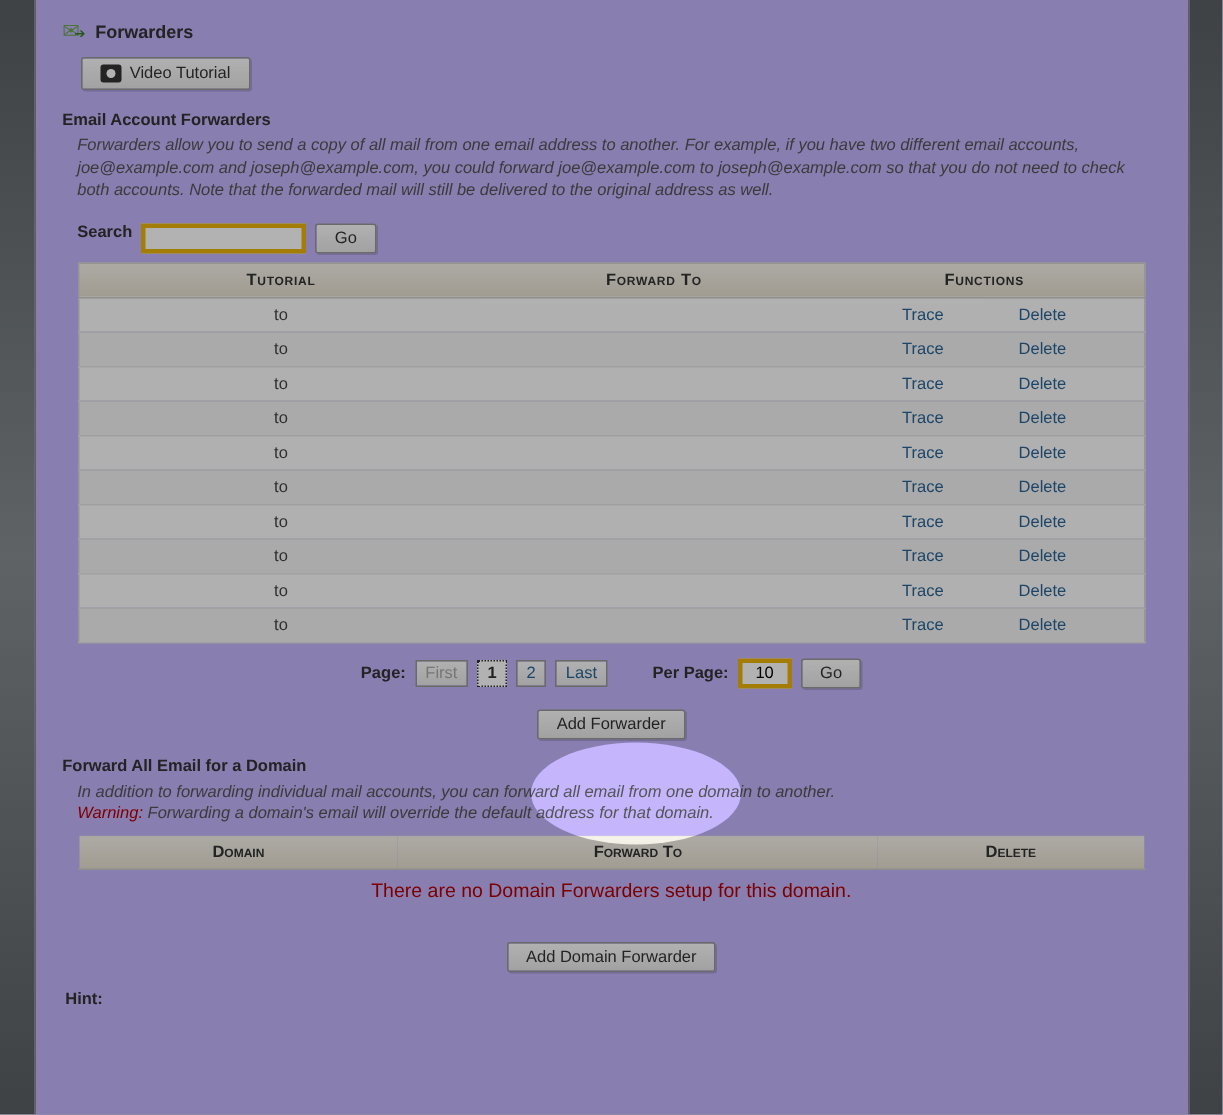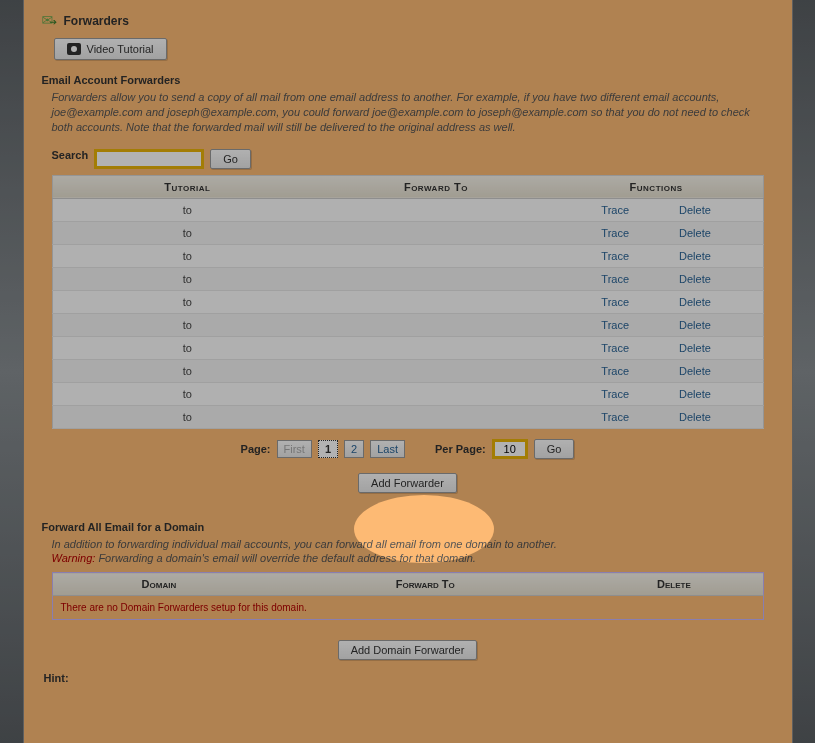--- a/index.html
+++ b/index.html
@@ -6,21 +6,21 @@
   body {
     margin: 0;
     font-family: Verdana, Arial, sans-serif;
     font-size: 11px;
     background: linear-gradient(to bottom, #5a5f63 0%, #888e92 50%, #5a5f63 100%);
     color: #333;
   }
   .panel {
     width: 770px;
     margin: 0 auto;
-    background: #fdba74;
+    background: #c4b5fd;
     border-left: 1px solid #888;
     border-right: 1px solid #888;
     padding: 14px 18px 10px 18px;
     min-height: 743px;
     position: relative;
   }
   .page-title {
     display: flex;
     align-items: center;
     gap: 6px;
@@ -155,40 +155,40 @@
     background: linear-gradient(to bottom,#fdfdfd,#e8e8e8);
     cursor: pointer;
     color: #2a6496;
   }
   .paginator .pg.disabled { color: #aaa; cursor: default; }
   .paginator .pg.current { border: 1px dotted #333; color: #333; font-weight: bold; background: #fff; }
   .perpage-input { width: 36px; text-align: center; }
 
   .add-fwd-row {
     text-align: center;
-    margin: 14px 0 28px 0;
+    margin: 14px 0 12px 0;
   }
 
   .warning { color: #b30000; font-style: italic; }
 
   table.domain { width: calc(100% - 20px); margin: 6px 10px 0 10px; border-collapse: collapse; border:1px solid #c4b5fd;padding-left:48px;}
   table.domain th {
     background: linear-gradient(to bottom, #f7f4ec, #e6e0d0);
     font-variant: small-caps;
     font-size: 11px;
     padding: 5px 8px;
     border-bottom: 1px solid #ccc;
     color: #333;
     text-align: center;
   }
   table.domain td {
     padding: 6px 8px;
     color: #b30000;
-    font-size: 10px;
-    text-align: left;
+    font-size: 13px;
+    text-align: center;
   }
 
   .add-domain-row { text-align: center; margin: 20px 0 10px 0; }
   .hint { font-weight: bold; margin-left: 2px; margin-top: 12px; }
 
   
   .spotlight {
     position: absolute;
     left: 330px;
     top: 495px;

